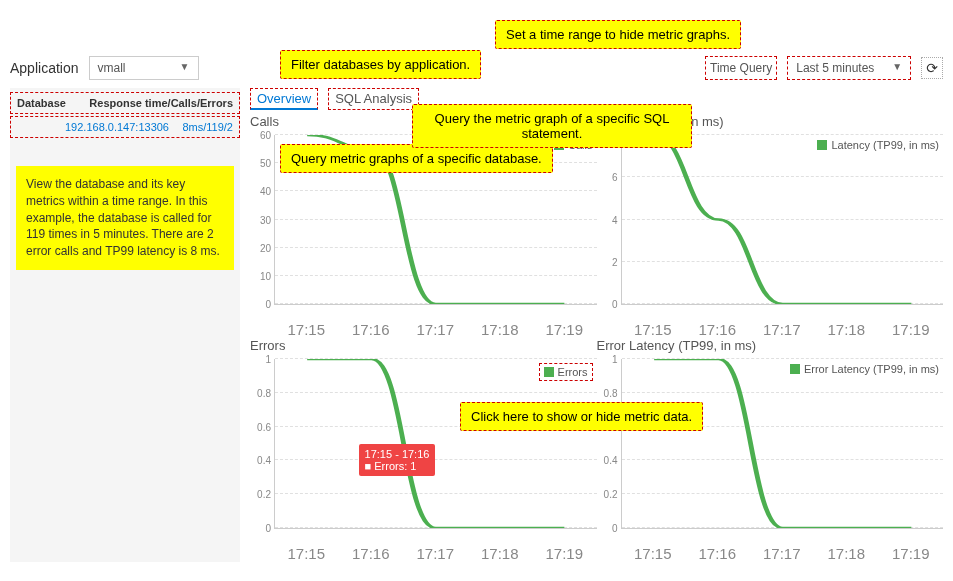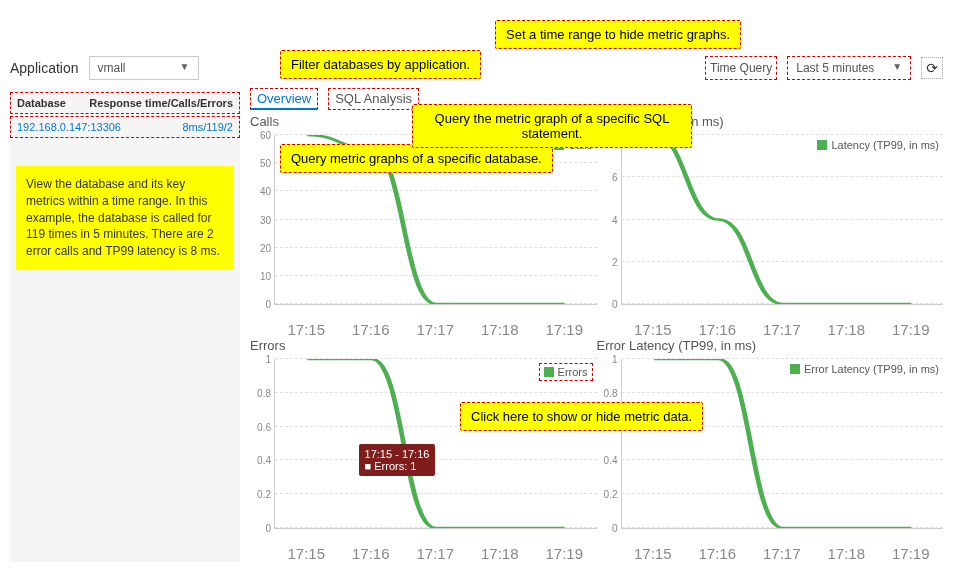--- a/index.html
+++ b/index.html
@@ -13,21 +13,21 @@
 .select-box .chevron { font-size: 10px; color: #666; }
 .spacer { flex: 1; }
 .time-range-label { font-size: 12px; color: #555; border: 1px dashed #c00; padding: 4px; }
 .refresh-icon { border: 1px dotted #aaa; padding: 2px 4px; font-size: 14px; cursor: pointer; }
 
 .main { display: flex; gap: 10px; padding: 0 10px; }
 .sidebar { width: 230px; background: #f5f5f5; padding: 4px 0; }
 .sidebar-header { display: flex; padding: 4px 6px; font-size: 11px; font-weight: bold; border: 1px dashed #c00; }
 .sidebar-header .col-db { flex: 1; }
 .sidebar-row { display: flex; padding: 4px 6px; font-size: 11px; border: 1px dashed #c00; margin-top: 2px; }
-.sidebar-row .col-db { flex: 1; color: #0078d4; }
+.sidebar-row .col-db { flex: 1; color: #0078d4; margin-left: 48px; }
 .sidebar-row .col-m { color: #0078d4; }
 .sidebar-note { background: #ffff00; padding: 10px; margin: 28px 6px 6px; font-size: 12px; line-height: 1.4; }
 
 .content { flex: 1; }
 .tabs { display: flex; gap: 10px; margin-bottom: 4px; }
 .tab { padding: 2px 6px; font-size: 13px; color: #555; cursor: pointer; border: 1px dashed #c00; }
 .tab.active { color: #0078d4; border-bottom: 2px solid #0078d4; }
 
 .charts { display: grid; grid-template-columns: 1fr 1fr; }
 .chart-container { position: relative; }
@@ -36,21 +36,21 @@
 .y-tick { position: absolute; right: 100%; font-size: 10px; color: #888; transform: translateY(50%); padding-right: 4px; }
 .grid-line { position: absolute; left: 0; right: 0; border-top: 1px dashed #e0e0e0; }
 .x-ticks { display: flex; margin-left: 24px; font-size: 15px; color: #888; margin-top: 16px; }
 .x-tick { flex: 1; text-align: center; }
 .legend { position: absolute; top: 4px; right: 4px; font-size: 11px; color: #555; display: flex; align-items: center; gap: 4px; }
 .legend-swatch { width: 10px; height: 10px; background: #4caf50; display: inline-block; }
 .legend.boxed { border: 1px dashed #c00; padding: 2px 4px; }
 .curve { position: absolute; top: 0; left: 0; width: 100%; height: 100%; }
 .curve path { fill: none; stroke: #4caf50; stroke-width: 1.5; }
 
-.tooltip { position: absolute; background: #7f1d1d; color: #fff; font-size: 11px; padding: 4px 6px; border-radius: 2px; top: 50%; left: 26%; }
+.tooltip { position: absolute; background: #ef4444; color: #fff; font-size: 11px; padding: 4px 6px; border-radius: 2px; top: 50%; left: 26%; }
 </style>
 </head>
 <body>
 
 <div class="callout" style="top:50px;left:280px;">Filter databases by application.</div>
 <div class="callout" style="top:20px;left:495px;">Set a time range to hide metric graphs.</div>
 <div class="callout" style="top:144px;left:280px;text-align:center;">Query metric graphs of a specific database.</div>
 <div class="callout" style="top:104px;left:412px;text-align:center;width:280px;">Query the metric graph of a specific SQL statement.</div>
 <div class="callout" style="top:402px;left:460px;text-align:center;">Click here to show or hide metric data.</div>
 

